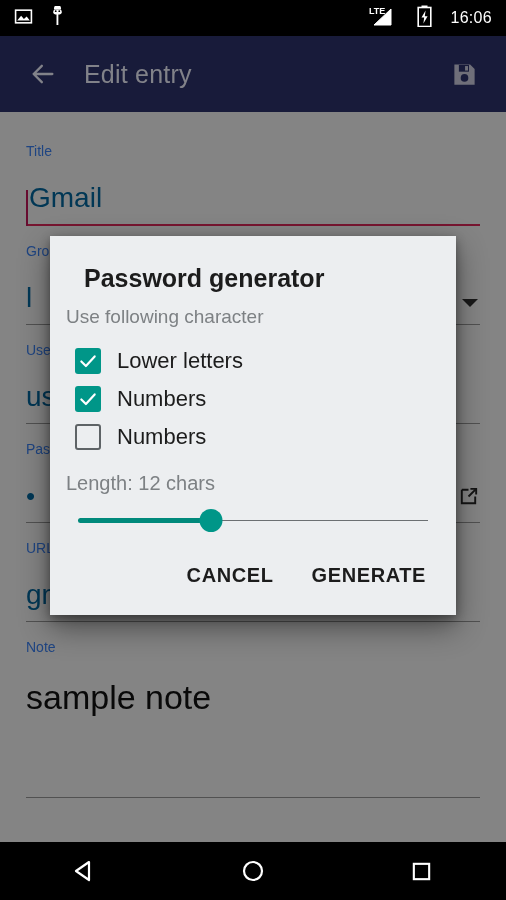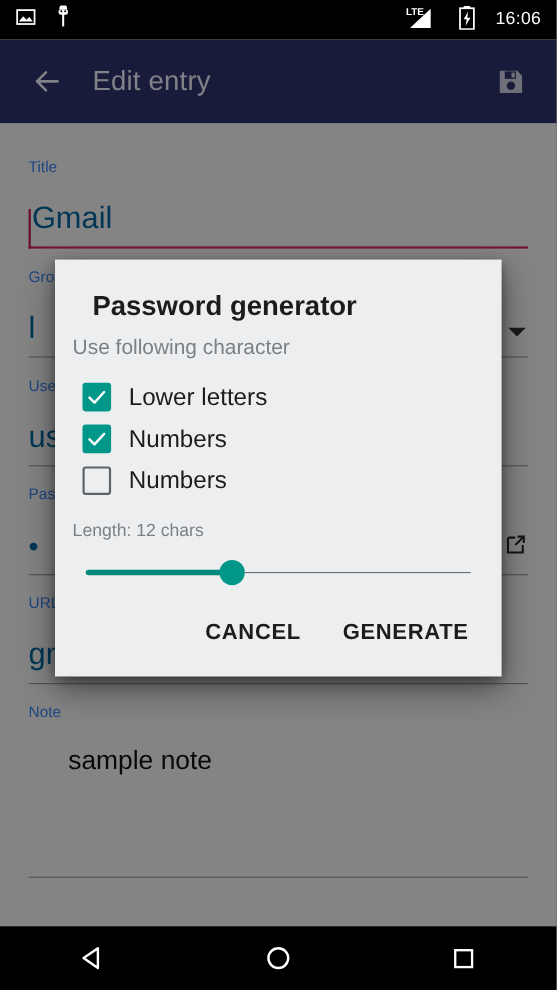--- a/index.html
+++ b/index.html
@@ -69,21 +69,21 @@
   .underline {
     height:1px; background:#9a9a9a; margin-top:4px;
   }
   .underline.accent { height:2px; background:#e0295c; }
   .caret {
     display:inline-block; width:2px; height:36px; background:#c2185b;
     margin-right:1px; position:relative; top:6px;
   }
   .trail-icon { margin-left:auto; padding-bottom:6px; }
   .note-area { height:170px; }
-  .note-value { font-size:24px; color:#111; padding-top:16px;margin-left:36px; }
+  .note-value { font-size:34px; color:#111; padding-top:16px; }
 
   
   #scrim {
     position:absolute; top:112px; left:0;
     width:506px; height:730px;
     background:rgba(0,0,0,0.47);
     z-index:20;
   }
   #appbar-scrim {
     position:absolute; top:36px; left:0;
@@ -118,21 +118,21 @@
     width:26px; height:26px; flex:0 0 26px;
     border-radius:3px;
     display:flex; align-items:center; justify-content:center;
   }
   .cb-box.on  { background:#009688; }
   .cb-box.off { background:transparent; border:2px solid #5e6366; }
   .cb-label {
     font-size:22px; color:#1c1c1c; margin-left:16px; line-height:28px;
   }
   .len-label {
-    font-size:16px; color:#7d8184; padding:12px 23px 0 16px; line-height:30px;
+    font-size:20px; color:#7d8184; padding:12px 23px 0 16px; line-height:30px;
   }
   .slider-wrap {
     position:relative; height:34px; margin:6px 28px 0 28px;
   }
   .slider-track {
     position:absolute; top:16px; left:0; right:0; height:1px; background:#6b6f72;
   }
   .slider-fill {
     position:absolute; top:14px; left:0; height:5px; background:#00897b; border-radius:3px;
   }

